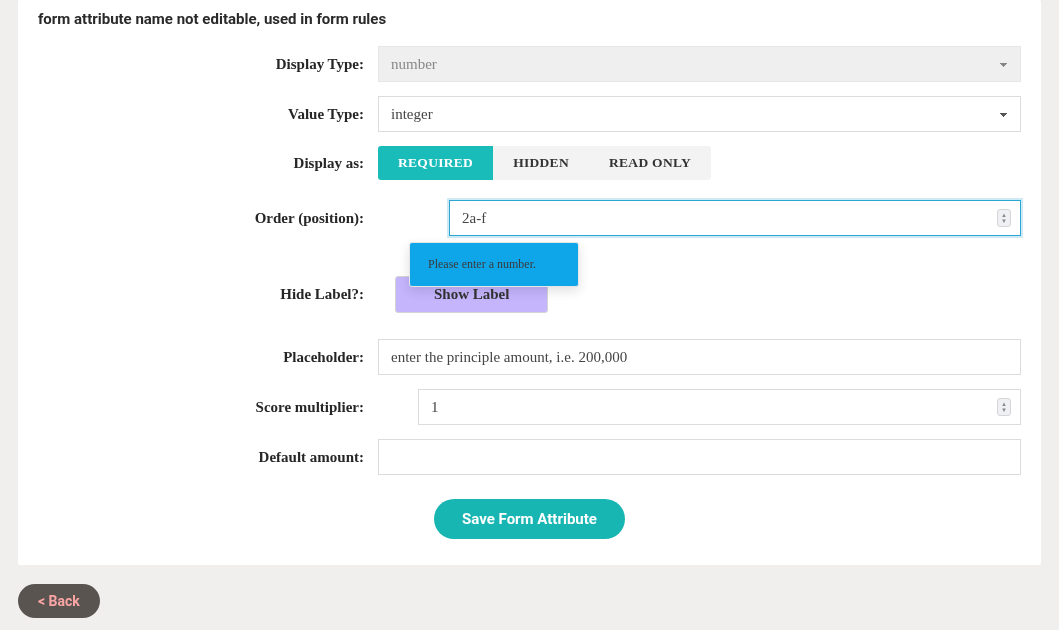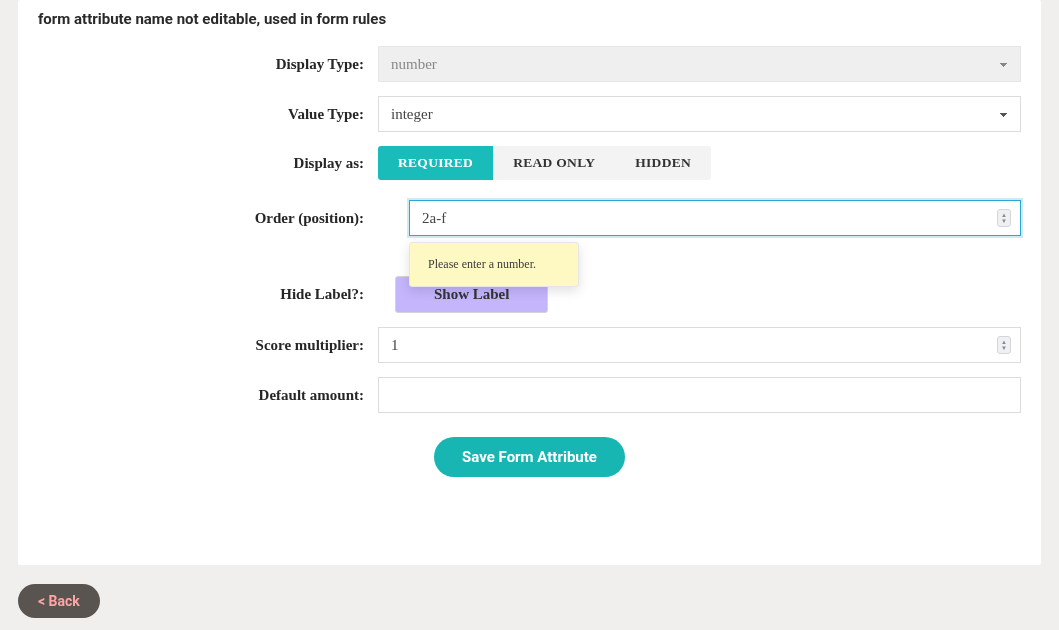--- a/index.html
+++ b/index.html
@@ -70,20 +70,21 @@
       background-size: 4px 4px, 4px 4px;
       background-repeat: no-repeat;
     }
     select.disabled {
       background-color: #e9e9e9;
       color: #555;
       cursor: not-allowed;
     }
     .num-input-wrap {
       position: relative;
+      margin-left: 40px;
     }
     .num-input-wrap input {
       padding-right: 28px;
     }
     .num-spinner {
       position: absolute;
       right: 10px;
       top: 50%;
       transform: translateY(-50%);
       display: flex;
@@ -104,21 +105,21 @@
     }
     .order-input {
       border: 1.5px solid #2aa7d5 !important;
       box-shadow: 0 0 0 2px rgba(64,172,215,0.25);
       outline: none;
     }
     .tooltip {
       position: absolute;
       top: 42px;
       left: 0;
-      background: #fef9c3;
+      background: #0ea5e9;
       border: 1px solid #e6e6e6;
       border-radius: 3px;
       padding: 14px 18px;
       font-size: 12px;
       color: #3b3b3b;
       box-shadow: 0 4px 12px rgba(0,0,0,0.12);
       white-space: nowrap;
       z-index: 10;
       width: 170px;
     }
@@ -217,22 +218,22 @@
         <option>integer</option>
       </select>
     </div>
   </div>
 
   <div class="form-row">
     <div class="label-col">Display as:</div>
     <div class="field-col">
       <div class="toggle-group">
         <button class="toggle-btn active">REQUIRED</button>
+        <button class="toggle-btn">HIDDEN</button>
         <button class="toggle-btn">READ ONLY</button>
-        <button class="toggle-btn">HIDDEN</button>
       </div>
     </div>
   </div>
 
   <div class="form-row" style="margin-top:20px;gap:31px;">
     <div class="label-col">Order (position):</div>
     <div class="field-col">
       <div class="num-input-wrap">
         <input type="text" class="num-input order-input" value="2a-f" style="">
         <div class="num-spinner">
@@ -244,20 +245,26 @@
     </div>
   </div>
 
   <div class="form-row hide-label-row">
     <div class="label-col">Hide Label?:</div>
     <div class="field-col">
       <button class="show-label-btn">Show Label</button>
     </div>
   </div>
 
+  <div class="form-row" style="margin-top:26px;">
+    <div class="label-col">Placeholder:</div>
+    <div class="field-col">
+      <input type="text" class="placeholder-style" value="enter the principle amount, i.e. 200,000" style="">
+    </div>
+  </div>
 
   <div class="form-row">
     <div class="label-col">Score multiplier:</div>
     <div class="field-col">
       <div class="num-input-wrap">
         <input type="text" class="num-input" value="1" style="">
         <div class="num-spinner">
             <span>▲</span>
             <span>▼</span>
           </div>

